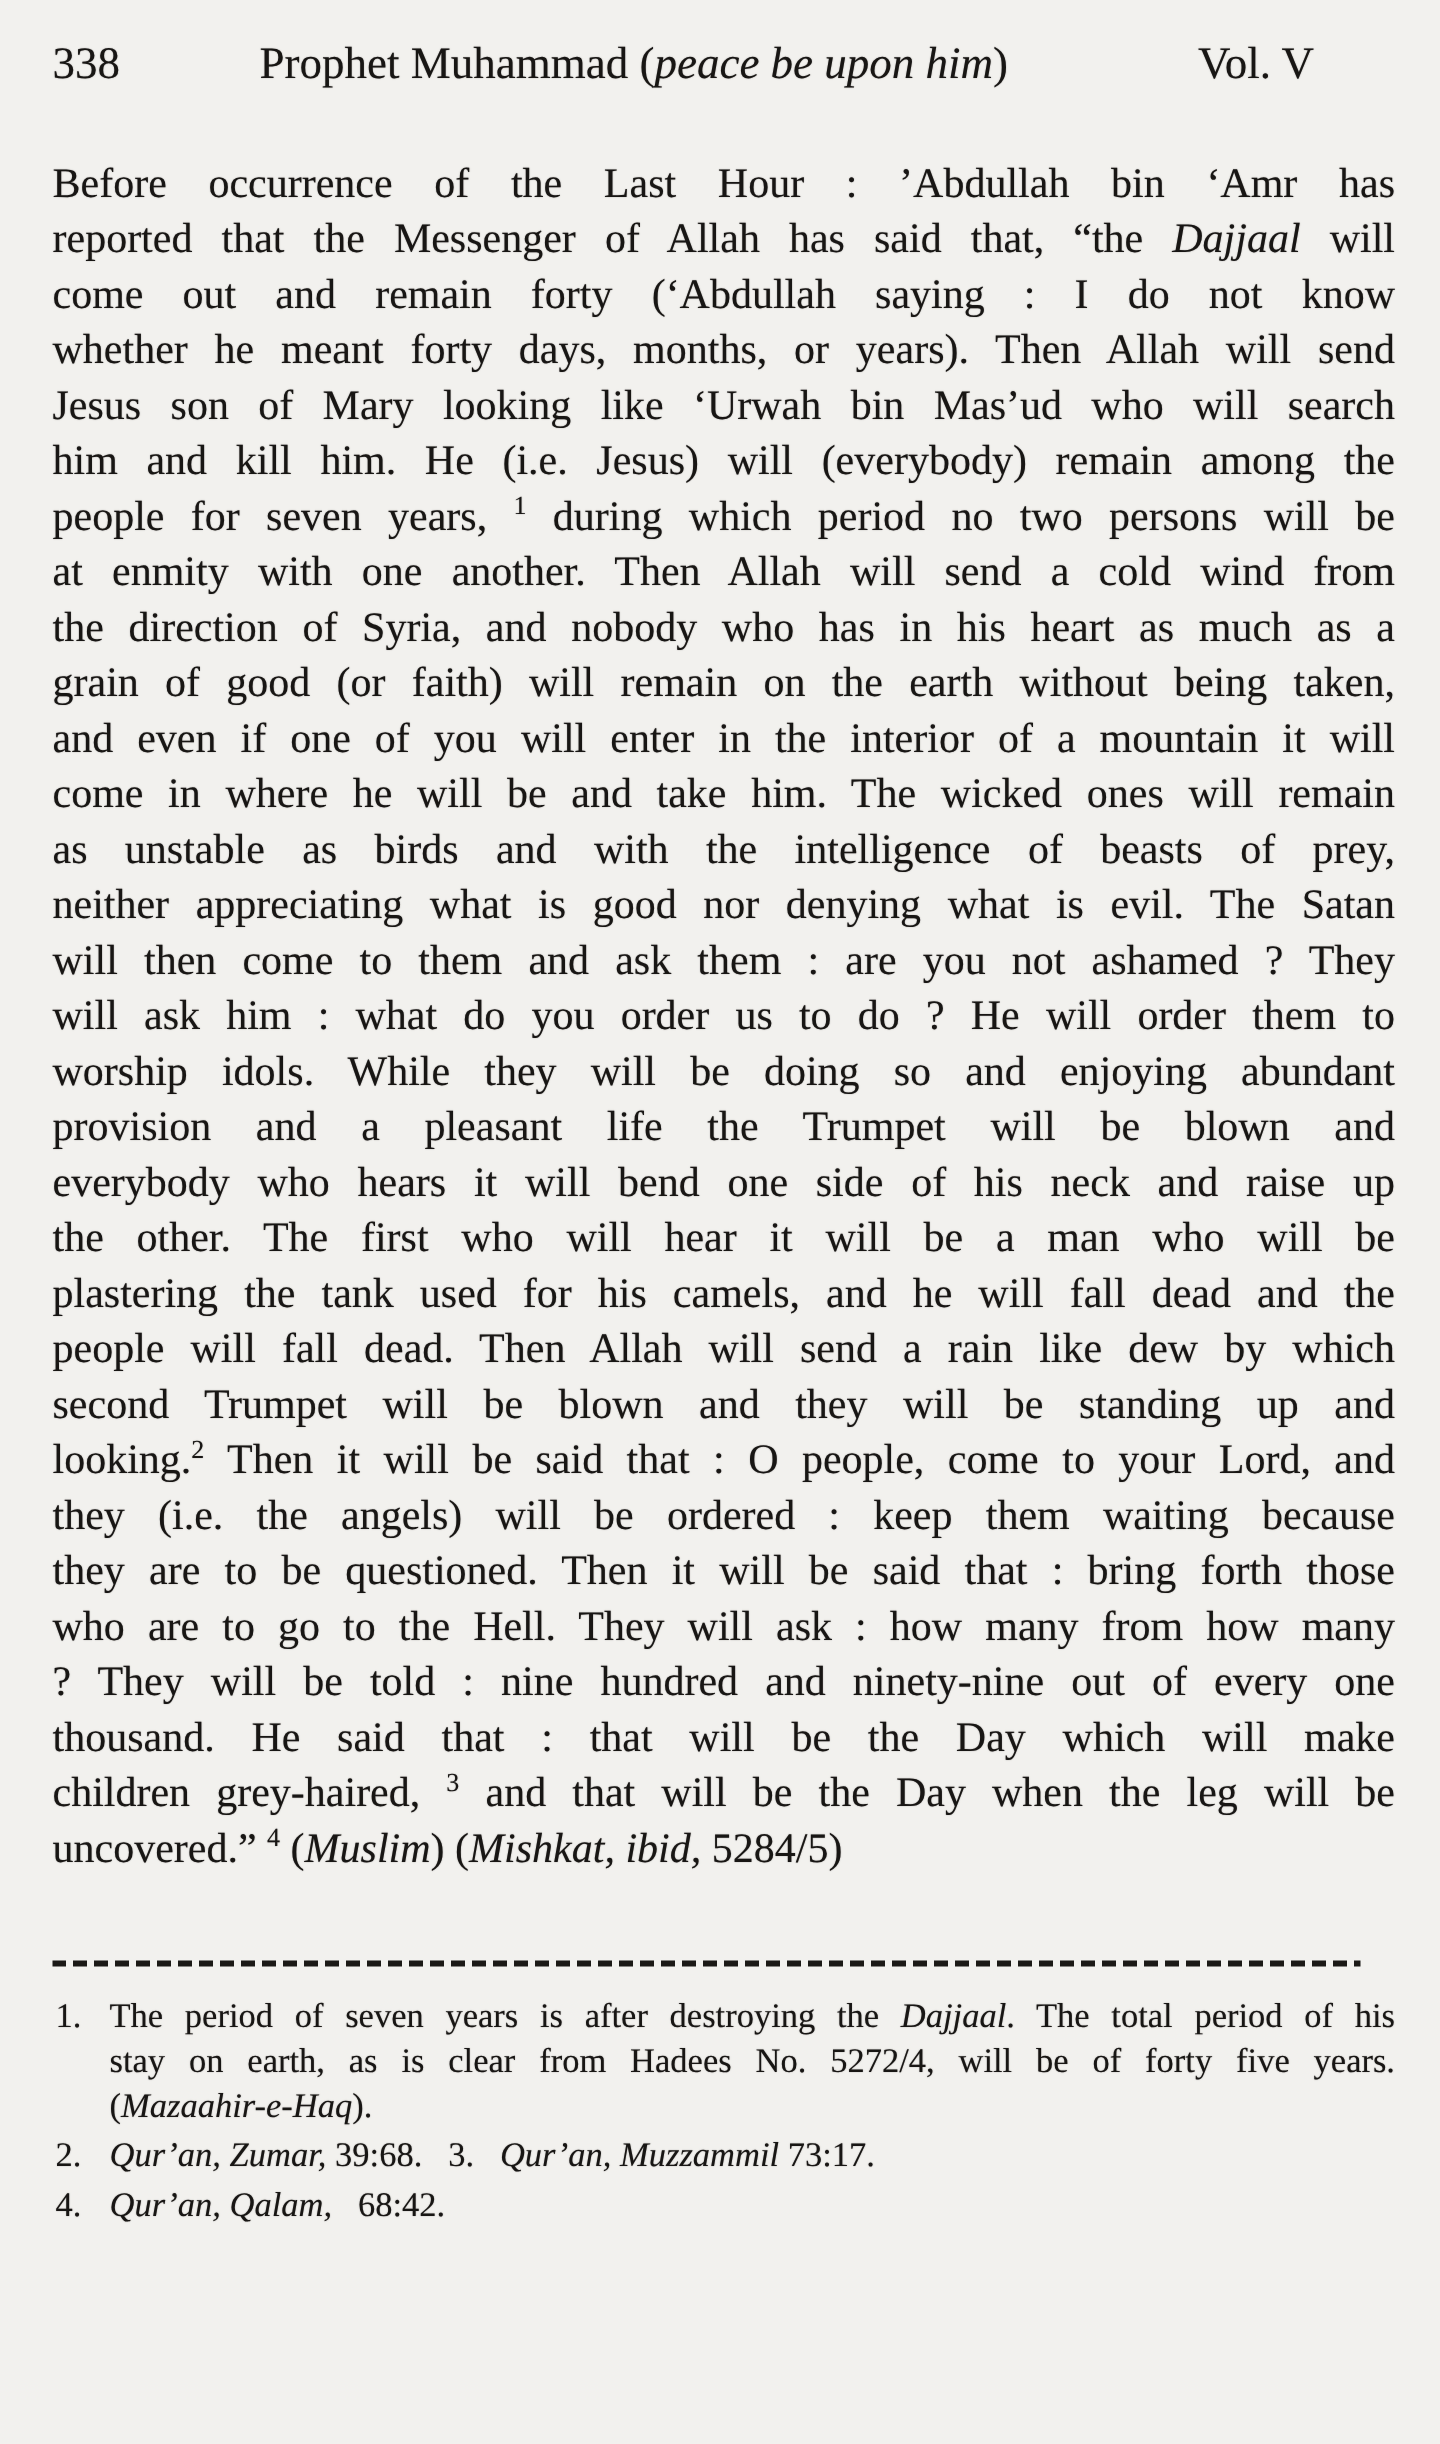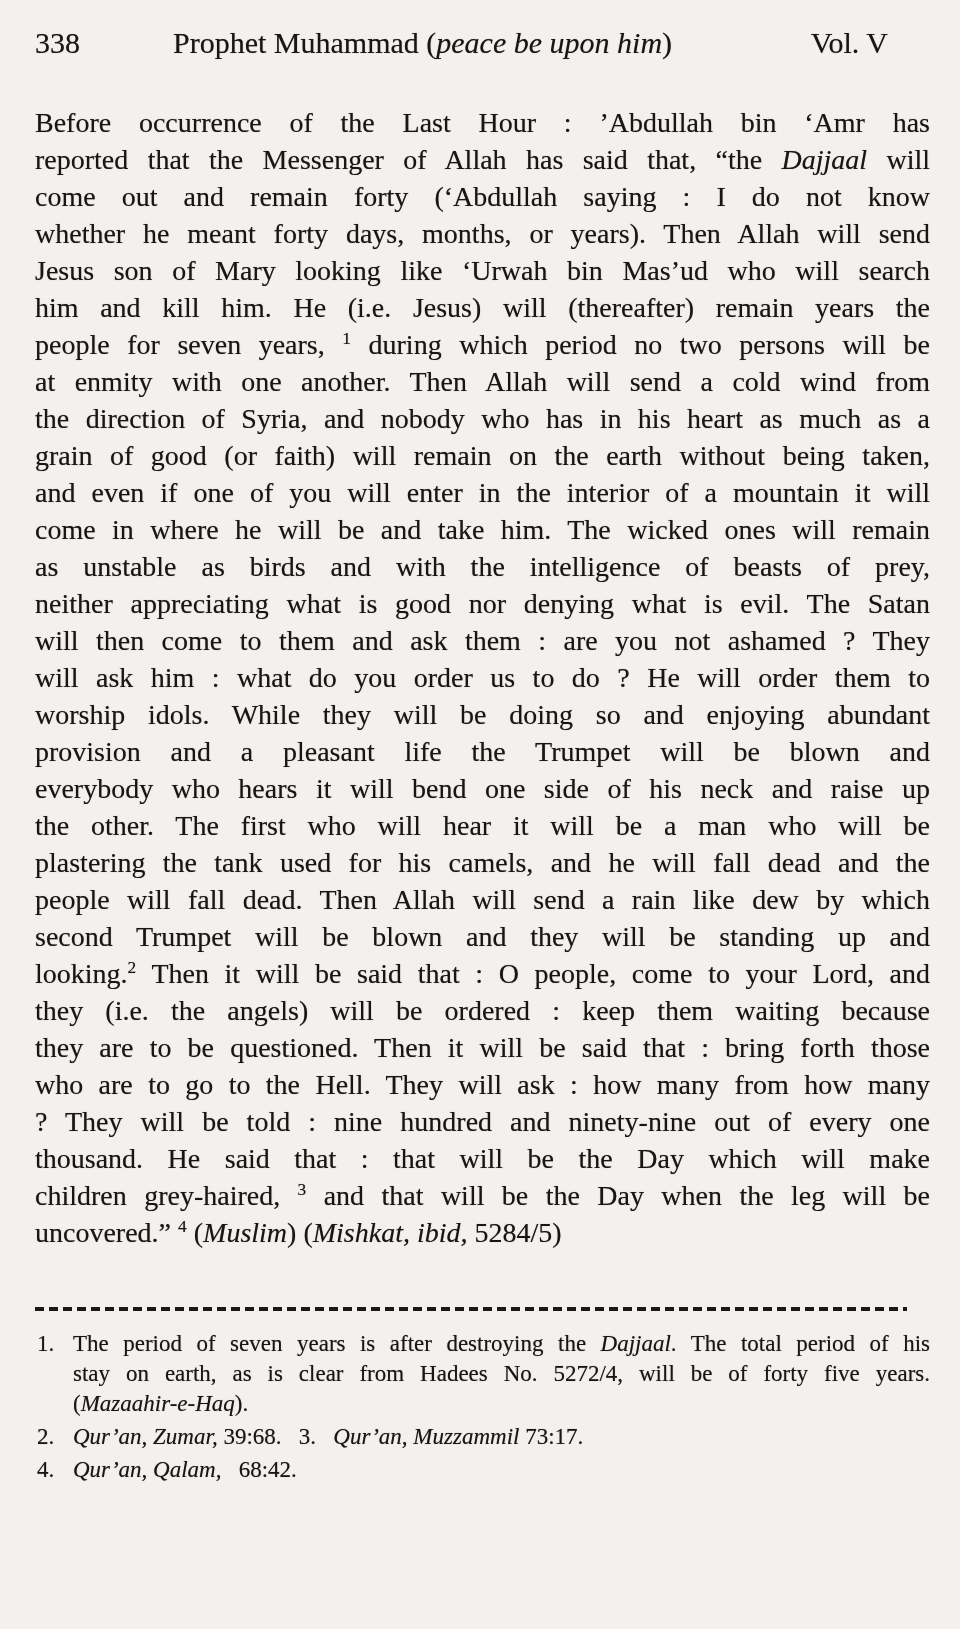--- a/index.html
+++ b/index.html
@@ -5,21 +5,21 @@
   * { box-sizing: border-box; }
   html, body { margin: 0; padding: 0; }
   body {
     width: 960px; height: 1629px;
     background: #f2f1ee;
     color: #181614;
     font-family: "Liberation Serif", "DejaVu Serif", serif;
     overflow: hidden;
     text-shadow: 0 0 0.8px rgba(45,40,38,0.55);
   }
-  .page { position: relative; height: 100%; padding: 26px 30px 0 35px; }
+  .page { position: relative; height: 100%; padding: 26px 42px 0 35px; }
 
   .header { position: relative; height: 42px; font-size: 30px; }
   .page-number { position: absolute; left: 0; top: 0; }
   .title { position: absolute; left: 138px; top: 0; white-space: nowrap; }
   .volume { position: absolute; right: 42px; top: 0; text-align: center; }
 
   .body-text { margin-top: 36px; width: 895px; font-size: 28px; line-height: 37px; }
   .line { text-align: justify; -moz-text-align-last: justify; text-align-last: justify; }
   .line.last { text-align: left; text-align-last: left; }
 
@@ -48,21 +48,21 @@
     <span class="title"><span>Prophet Muhammad (</span><span class="i">peace be upon him</span><span>)</span></span>
     <span class="volume">Vol. V</span>
   </div>
 
   <div class="body-text">
       <div class="line"><span class="b">Before occurrence of the Last Hour : </span><span>’Abdullah bin ‘Amr has</span></div>
       <div class="line"><span>reported that the Messenger of Allah has said that, “the </span><span class="i">Dajjaal</span><span> will</span></div>
       <div class="line"><span>come out and remain forty (‘Abdullah saying : I do not know</span></div>
       <div class="line"><span>whether he meant forty days, months, or years). Then Allah will send</span></div>
       <div class="line"><span>Jesus son of Mary looking like ‘Urwah bin Mas’ud who will search</span></div>
-      <div class="line"><span>him and kill him. He (i.e. Jesus) will (thereafter) remain years the</span></div>
+      <div class="line"><span>him and kill him. He (i.e. Jesus) will (everybody) remain among the</span></div>
       <div class="line"><span>people for seven years, </span><span class="sup">1</span><span> during which period no two persons will be</span></div>
       <div class="line"><span>at enmity with one another. Then Allah will send a cold wind from</span></div>
       <div class="line"><span>the direction of Syria, and nobody who has in his heart as much as a</span></div>
       <div class="line"><span>grain of good (or faith) will remain on the earth without being taken,</span></div>
       <div class="line"><span>and even if one of you will enter in the interior of a mountain it will</span></div>
       <div class="line"><span>come in where he will be and take him. The wicked ones will remain</span></div>
       <div class="line"><span>as unstable as birds and with the intelligence of beasts of prey,</span></div>
       <div class="line"><span>neither appreciating what is good nor denying what is evil. The Satan</span></div>
       <div class="line"><span>will then come to them and ask them : are you not ashamed ? They</span></div>
       <div class="line"><span>will ask him : what do you order us to do ? He will order them to</span></div>

